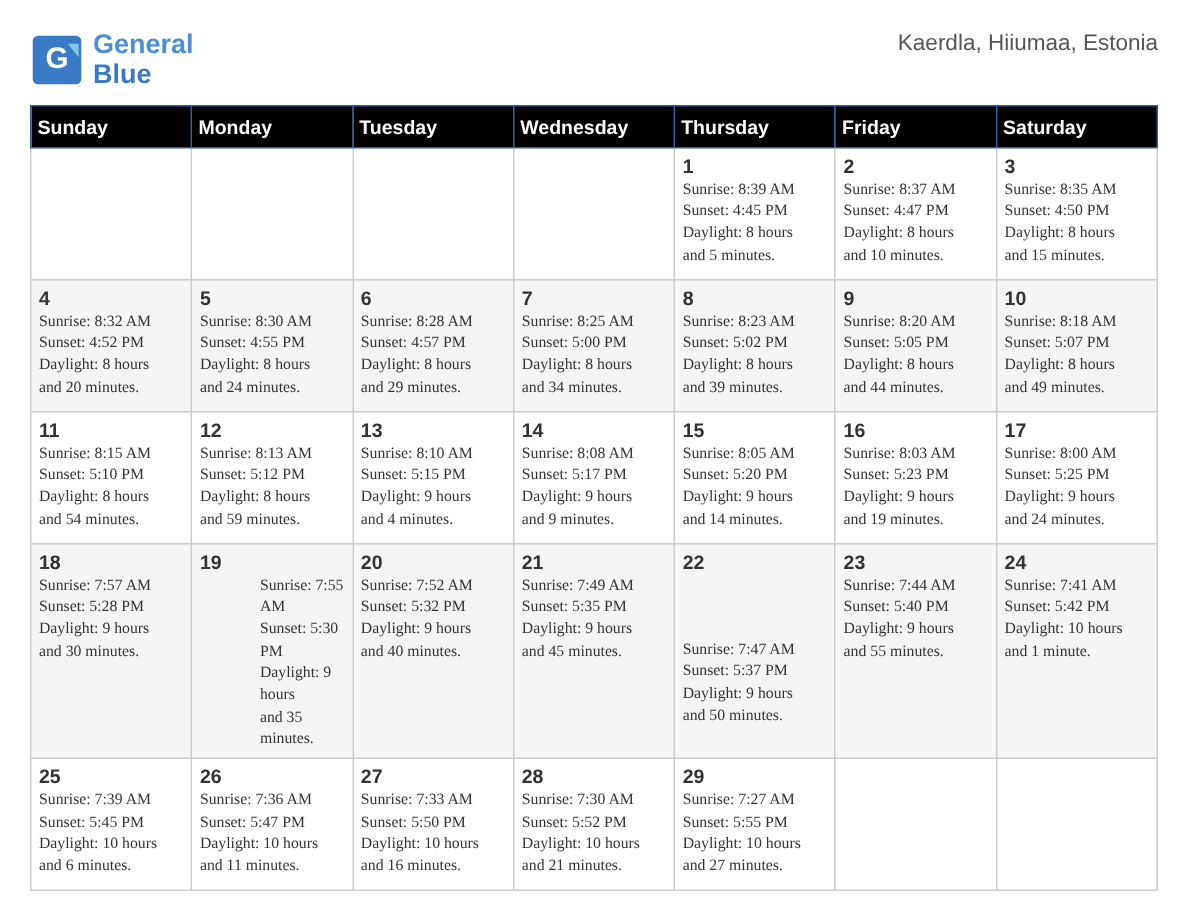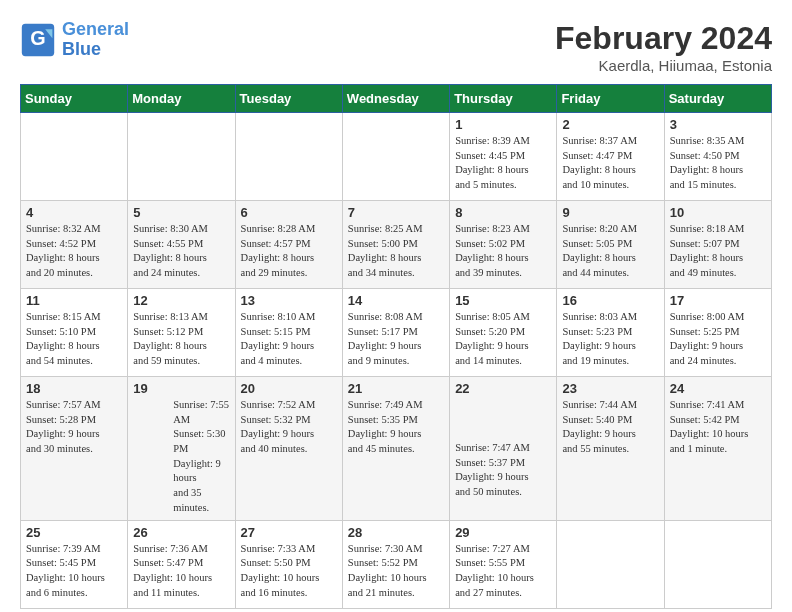--- a/index.html
+++ b/index.html
@@ -45,21 +45,21 @@
     .location {
       font-size: 15px;
       color: #555;
     }
     table {
       width: 100%;
       border-collapse: collapse;
       table-layout: fixed;
     }
     thead tr th {
-      background: #15803d;
+      background: #000000;
       color: #fff;
       font-size: 13px;
       font-weight: bold;
       padding: 6px 4px;
       text-align: left;
       border: 1px solid #2a5fa0;
     }
     tbody tr td {
       vertical-align: top;
       border: 1px solid #ccc;
@@ -98,21 +98,20 @@
       <rect x="2" y="2" width="36" height="36" rx="4" fill="#3a7bc8"></rect>
       <text x="20" y="26" text-anchor="middle" fill="white" font-size="22" font-weight="bold" font-family="Arial">G</text>
       <polygon points="28,8 36,8 36,18" fill="#87ceeb" opacity="0.9"></polygon>
     </svg>
     <div class="logo-text">
       <div><span>General</span></div>
       <div style="color:#3a7bc8">Blue</div>
     </div>
   </div>
   <div class="title-block">
-    <div class="month-title">February 2024</div>
     <div class="location">Kaerdla, Hiiumaa, Estonia</div>
   </div>
 </div>
 
 <table>
   <thead>
     <tr>
     <th>Sunday</th>
         <th>Monday</th>
         <th>Tuesday</th>

